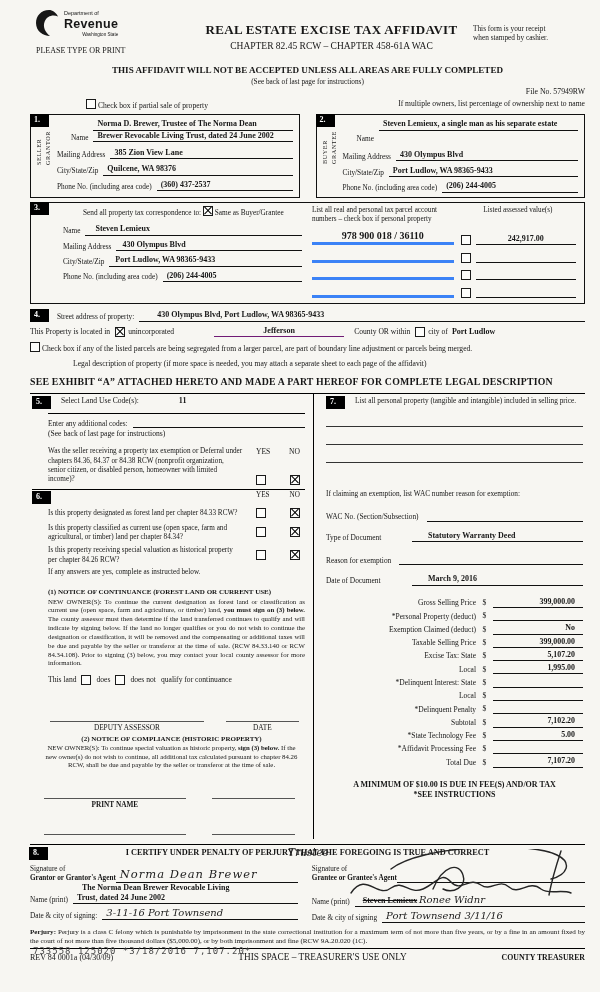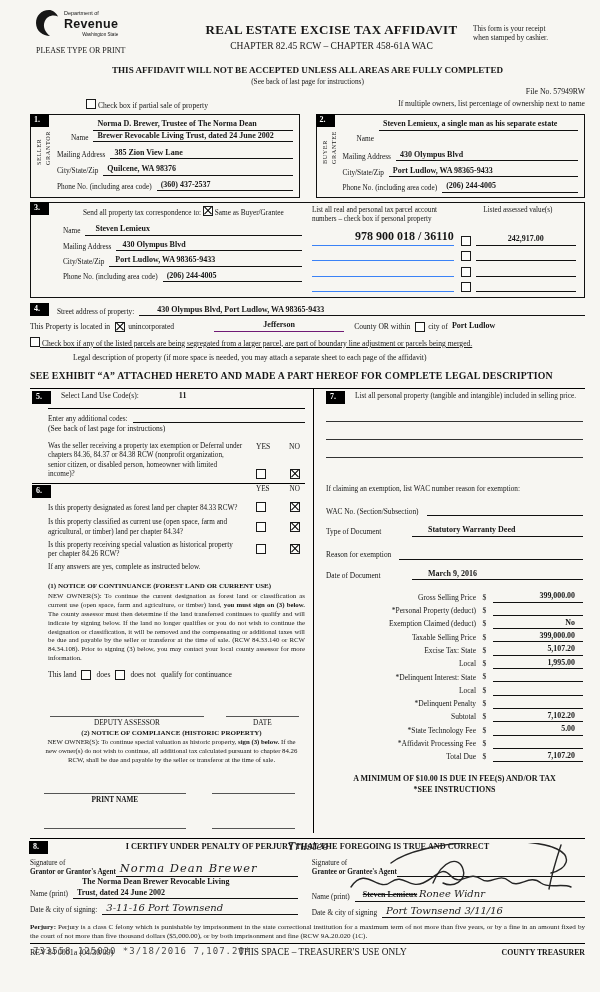--- a/index.html
+++ b/index.html
@@ -49,21 +49,21 @@
   .namepad{height:13px;}
   
   .s3{border:1px solid #111;margin-top:4px;display:flex;position:relative;padding:3px 8px 5px 6px;}
   .s3L{width:51%;padding:0 10px 0 26px;box-sizing:border-box;}
   .s3R{flex:1;}
   .s3-corr{font-size:7.3px;margin-left:26px;}
   .s3-heads{display:flex;font-size:7.2px;}
   .s3-h1{width:56%;}
   .s3-h2{flex:1;text-align:center;}
   .prow{display:flex;align-items:flex-end;margin-top:4.5px;}
-  .pline{flex:1;border-bottom:1px solid #3b82f6;text-align:right;font-weight:bold;font-size:12px;min-height:10px;}
+  .pline{flex:1;border-bottom:3px solid #3b82f6;text-align:center;font-weight:bold;font-size:10px;min-height:10px;}
   .pcbw{margin:0 5px 0 7px;}
   .aline{width:38%;border-bottom:1px solid #111;text-align:center;font-weight:bold;font-size:8px;min-height:10px;}
   
   .s4row{display:flex;align-items:flex-end;margin-top:5px;}
   .s4loc{margin-top:4px;display:flex;align-items:flex-end;flex-wrap:nowrap;}
   .jline{width:120px;border-bottom:1px solid #701a75;text-align:center;font-weight:bold;font-size:8px;margin:0 6px;}
   .exhibit{font-weight:bold;font-size:9.8px;margin:7px 0 5px 0;letter-spacing:0.2px;}
   
   .cols{display:flex;border-top:1px solid #000;margin-top:3px;}
   .colL{width:284px;border-right:1px solid #000;box-sizing:border-box;padding:2px 8px 4px 2px;position:relative;}
@@ -295,21 +295,21 @@
   <div class="s4loc">
     <span>This Property is located in</span>
     <span class="cb ck" style="margin:0 3px 0 5px;"></span>
     <span>unincorporated</span>
     <span class="jline" style="width:130px;margin:0 10px 0 40px;">Jefferson</span>
     <span>County OR  within</span>
     <span class="cb" style="margin:0 3px 0 5px;"></span>
     <span>city of</span>
     <span class="b" style="margin-left:4px;font-size:8px;">Port Ludlow</span>
   </div>
-  <div style="margin-top:5px;text-decoration:underline;">
+  <div style="margin-top:5px;">
     <span class="cb"></span>
     <span>Check box if any of the listed parcels are being segregated from a larger parcel, are part of boundary line adjustment or parcels being merged.</span>
   </div>
   <div style="margin-top:5px;padding-left:43px;">Legal description of property (if more space is needed, you may attach a separate sheet to each page of the affidavit)</div>
   <div class="exhibit">SEE EXHIBIT “A” ATTACHED HERETO AND MADE A PART HEREOF FOR COMPLETE LEGAL DESCRIPTION</div>
 
   <div class="cols">
     <div class="colL">
       <div class="s5head">
         <span class="badge-inline">5.</span>

